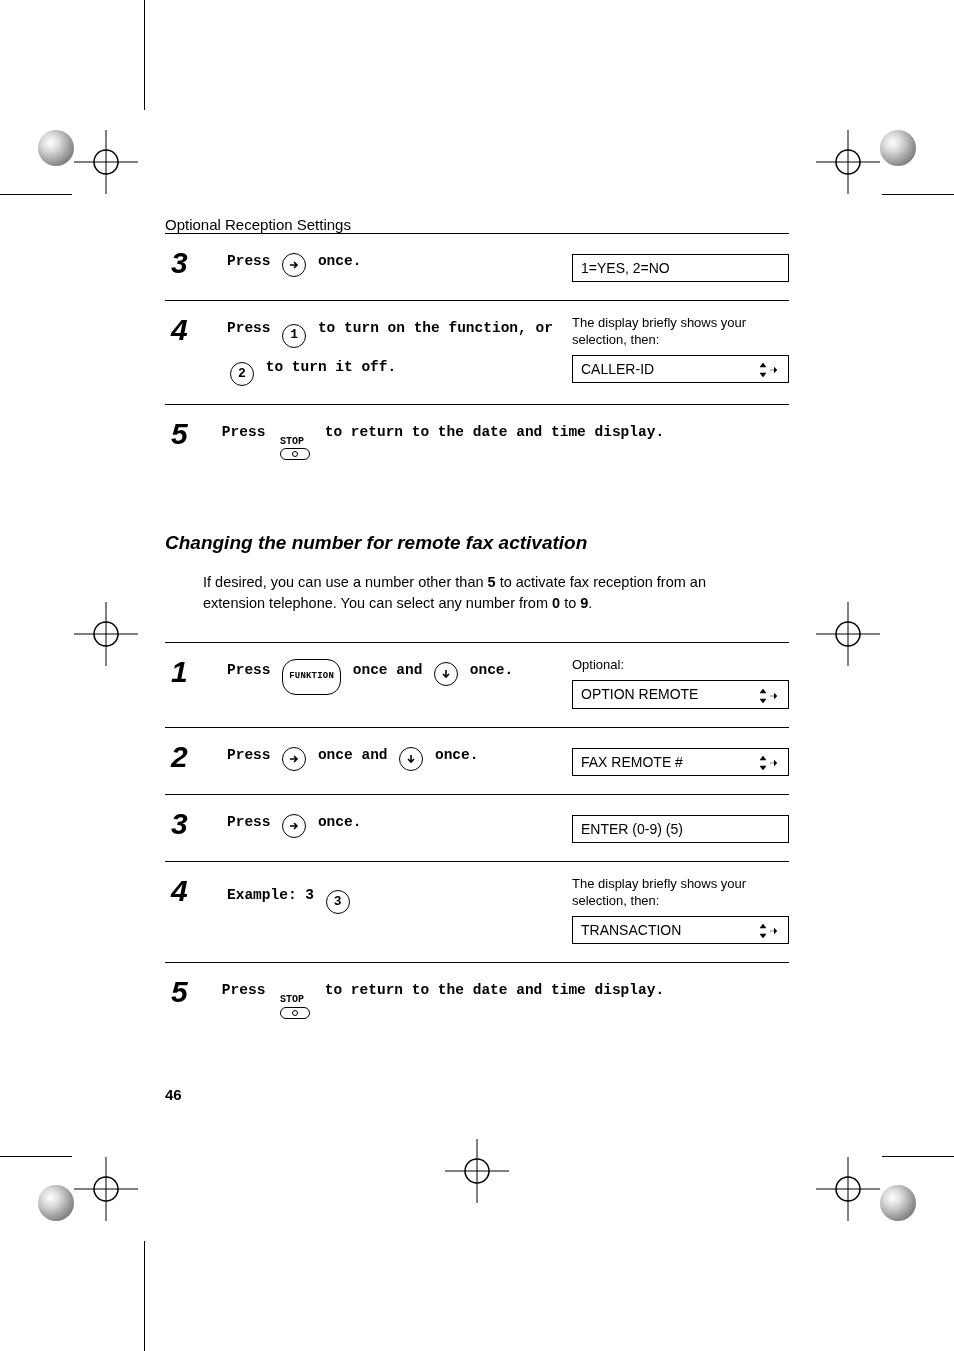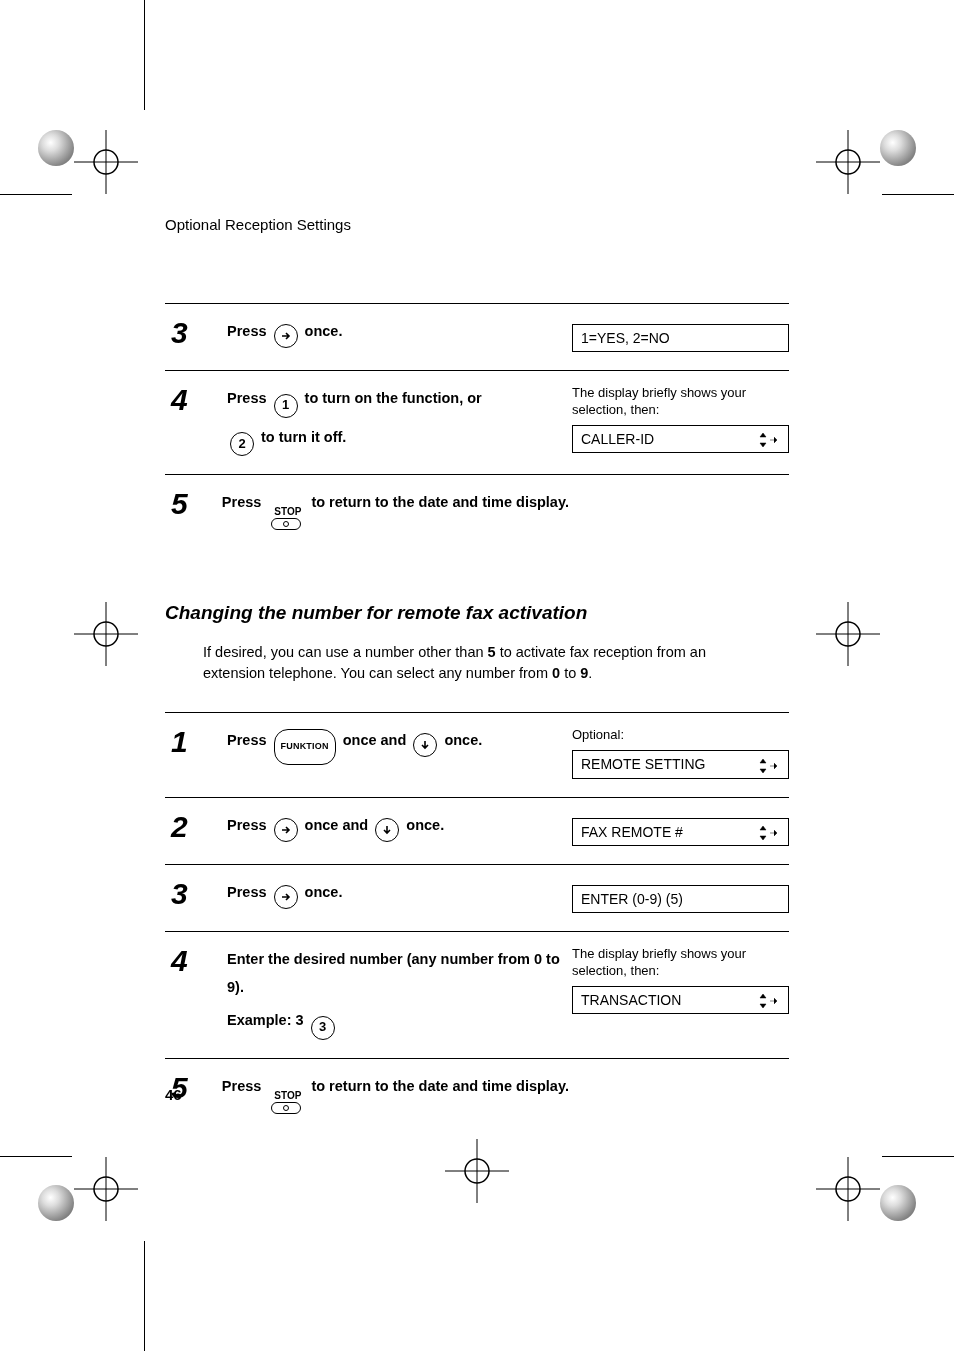--- a/index.html
+++ b/index.html
@@ -21,39 +21,39 @@
     background: radial-gradient(circle at 35% 35%, #fff 0%, #ddd 25%, #888 70%, #555 100%); }
   .orb-tl { top: 130px; left: 38px; }
   .orb-tr { top: 130px; right: 38px; }
   .orb-bl { bottom: 130px; left: 38px; }
   .orb-br { bottom: 130px; right: 38px; }
 
   .hair-v { position:absolute; width:1px; background:#000; }
   .hair-h { position:absolute; height:1px; background:#000; }
 
   .content { position: absolute; left: 165px; top: 216px; width: 624px; }
-  .running-head { font-size: 15px; margin-bottom: 70px; }
+  .running-head { font-size: 15px; }
 
   .procedure { width: 100%; }
   .steprow { display: flex; align-items: flex-start; border-top: 1px solid #000; padding: 14px 0 18px 0; }
   .stepnum { font-size: 30px; font-weight: bold; font-style: italic; width: 62px; padding-left: 6px; line-height: 1; }
-  .stepbody { flex: 1; font-size: 14.5px; font-weight: bold; line-height: 1.9; padding-right: 8px; }
+  .stepbody { flex: 1; font-size: 14.5px; font-weight: bold; line-height: 1.9; padding-right: 8px; font-family: Liberation Mono, monospace; }
   .stepbody .line2 { display:block; margin-top:6px; }
   .stepright { width: 217px; font-size: 13px; line-height: 1.3; }
   .lcd { border: 1.5px solid #000; padding: 4px 8px; font-size: 14px; margin-top: 6px; display:flex; justify-content:space-between; align-items:center; min-height:26px; }
   .lcd-arrows svg { vertical-align: middle; }
 
   .key-oval { display:inline-flex; align-items:center; justify-content:center;
     border:1.5px solid #000; border-radius: 14px; min-width: 28px; height: 36px;
     padding: 0 6px; font-size: 10px; font-weight: bold; vertical-align: -4px; margin: 0 3px; }
   .key-func { font-size: 9px; letter-spacing: 0.2px; }
   .key-circle { display:inline-flex; align-items:center; justify-content:center;
     border:1.5px solid #000; border-radius: 50%; width: 24px; height: 24px;
     font-size: 13px; font-weight: bold; vertical-align: -6px; margin: 0 3px; }
-  .key-stop { display:inline-block; vertical-align:-8px; margin:0 6px; text-align:right; font-size:10px; font-weight:bold; line-height:1.05; }
+  .key-stop { display:inline-block; vertical-align:-8px; margin:0 6px; text-align:left; font-size:10px; font-weight:bold; line-height:1.05; }
   .key-stop .ov { display:block; border:1.5px solid #000; border-radius:10px; width:30px; height:12px; margin:1px auto 0; position:relative; }
   .key-stop .ov::after { content:""; position:absolute; left:50%; top:50%; width:4px; height:4px; border:1px solid #000; border-radius:50%; transform:translate(-50%,-50%); }
 
   .subhead { font-size: 19px; font-weight: bold; font-style: italic; margin: 54px 0 18px 0; }
   .para { font-size: 14.5px; line-height: 1.45; margin: 0 0 28px 38px; width: 540px; }
   .footer-pn { position:absolute; left: 165px; top: 1086px; font-weight:bold; font-size:15px; }
 </style>
 </head>
 <body>
 
@@ -197,21 +197,21 @@
           <span class="key-circle">
             <svg width="12" height="12" viewBox="0 0 12 12">
                 <path d="M6 2v6M3 6l3 3 3-3" fill="none" stroke="#000" stroke-width="1.6"></path>
               </svg>
           </span>
           <span> once.</span>
         </div>
         <div class="stepright">
           <div>Optional:</div>
           <div class="lcd">
-            <span>REMOTE SETTING</span>
+            <span>OPTION REMOTE</span>
             <span class="lcd-arrows">
               <svg width="22" height="16" viewBox="0 0 22 16">
                   <path d="M5 1l3 4H2zM5 15l3-4H2zM12 8h6M16 5l3 3-3 3" fill="#000" stroke="#000" stroke-width="0.5"></path>
                 </svg>
             </span>
           </div>
         </div>
       </div>
 
       <div class="steprow">
@@ -257,21 +257,20 @@
         <div class="stepright">
           <div class="lcd">
             <span>ENTER (0-9) (5)</span>
           </div>
         </div>
       </div>
 
       <div class="steprow">
         <div class="stepnum">4</div>
         <div class="stepbody">
-          <span>Enter the desired number (any number from 0 to 9).</span>
           <span class="line2">
             <span>Example: 3 </span>
             <span class="key-circle">3</span>
           </span>
         </div>
         <div class="stepright">
           <div>The display briefly shows your selection, then:</div>
           <div class="lcd">
             <span>TRANSACTION</span>
             <span class="lcd-arrows">

